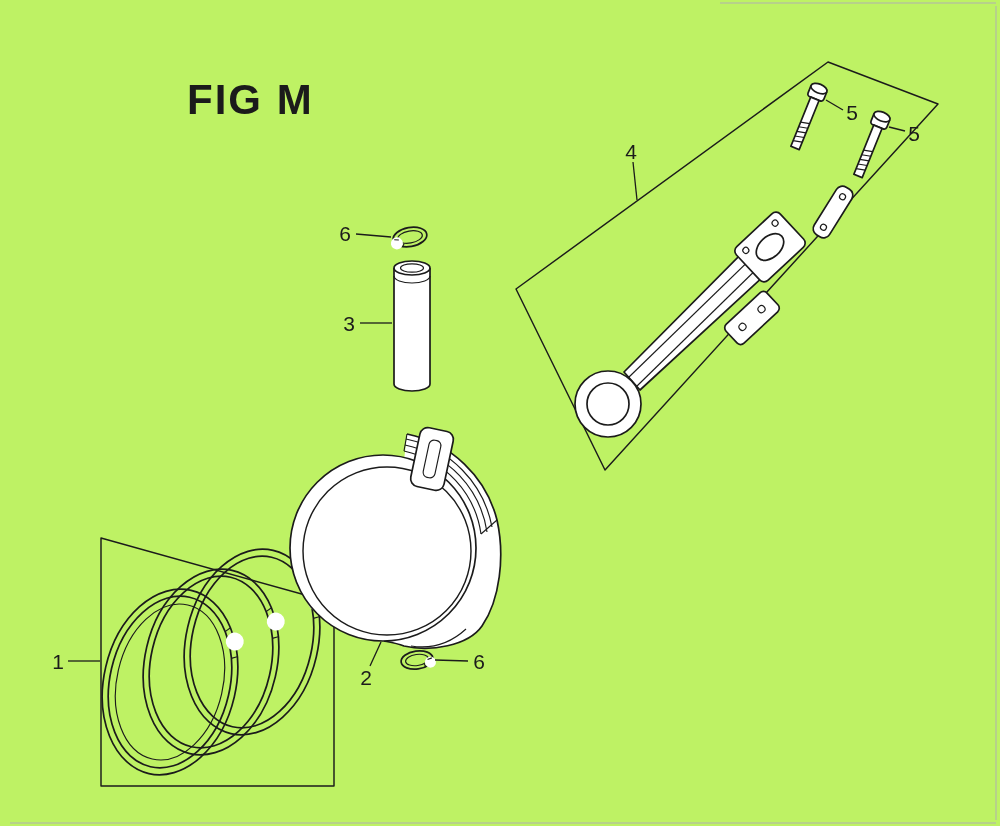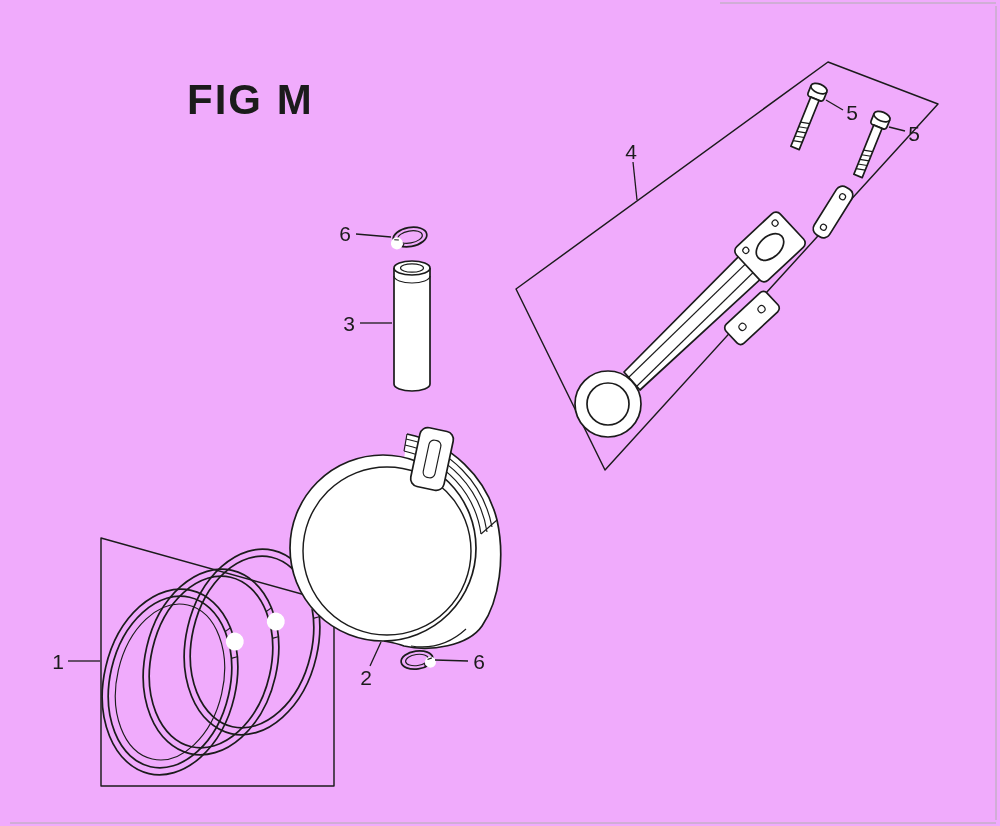--- a/index.html
+++ b/index.html
@@ -1,16 +1,16 @@
 <!DOCTYPE html>
 <html><head>
 <meta charset="utf-8">
 <style>
   html,body{margin:0;padding:0;background:#ffffff;}
-  #page{position:relative;width:1000px;height:826px;background:#f0abfc;overflow:hidden;
+  #page{position:relative;width:1000px;height:826px;background:#bef264;overflow:hidden;
         font-family:"Liberation Sans",sans-serif;}
   svg{display:block;}
   .title{font-family:"Liberation Sans",sans-serif;font-size:42px;font-weight:bold;letter-spacing:2px;}
   .num{font-family:"Liberation Sans",sans-serif;font-size:21px;font-weight:500;}
   .art{stroke-linejoin:round;}
   .thin{stroke-width:1.15;}
   .mid{stroke-width:1.45;}
 </style>
 </head>
 <body>

